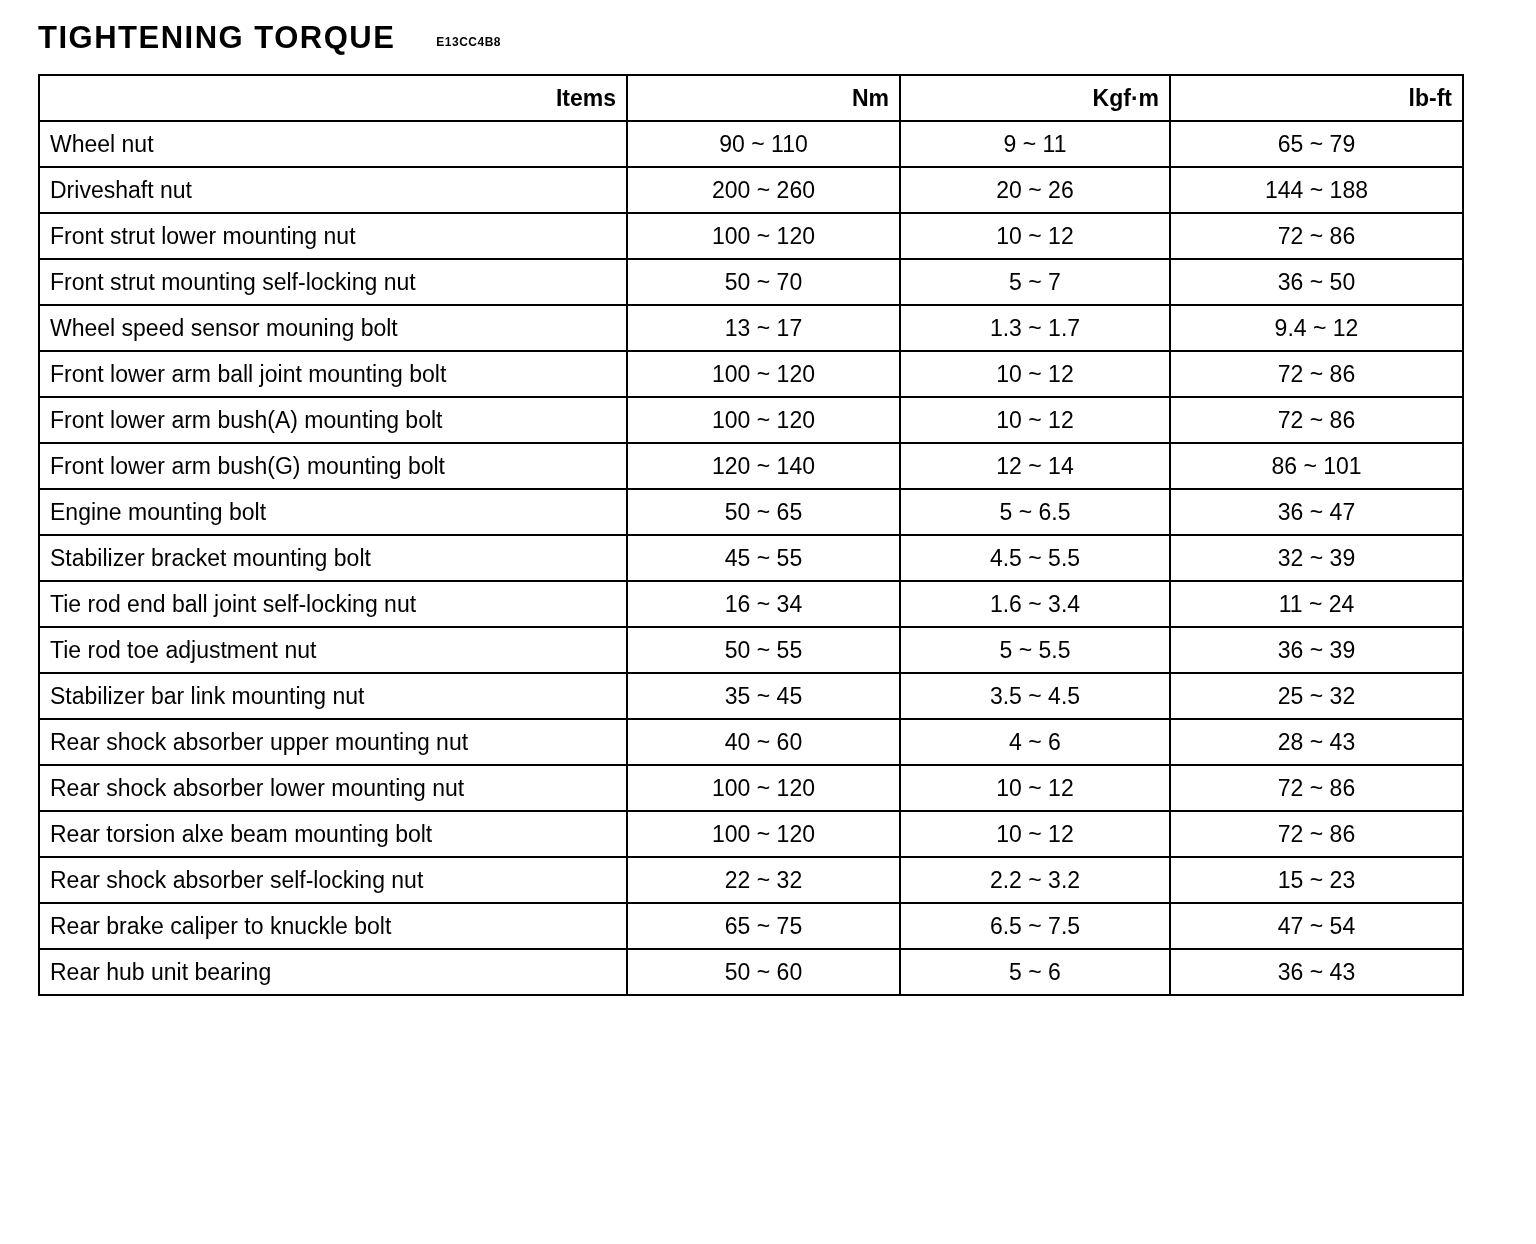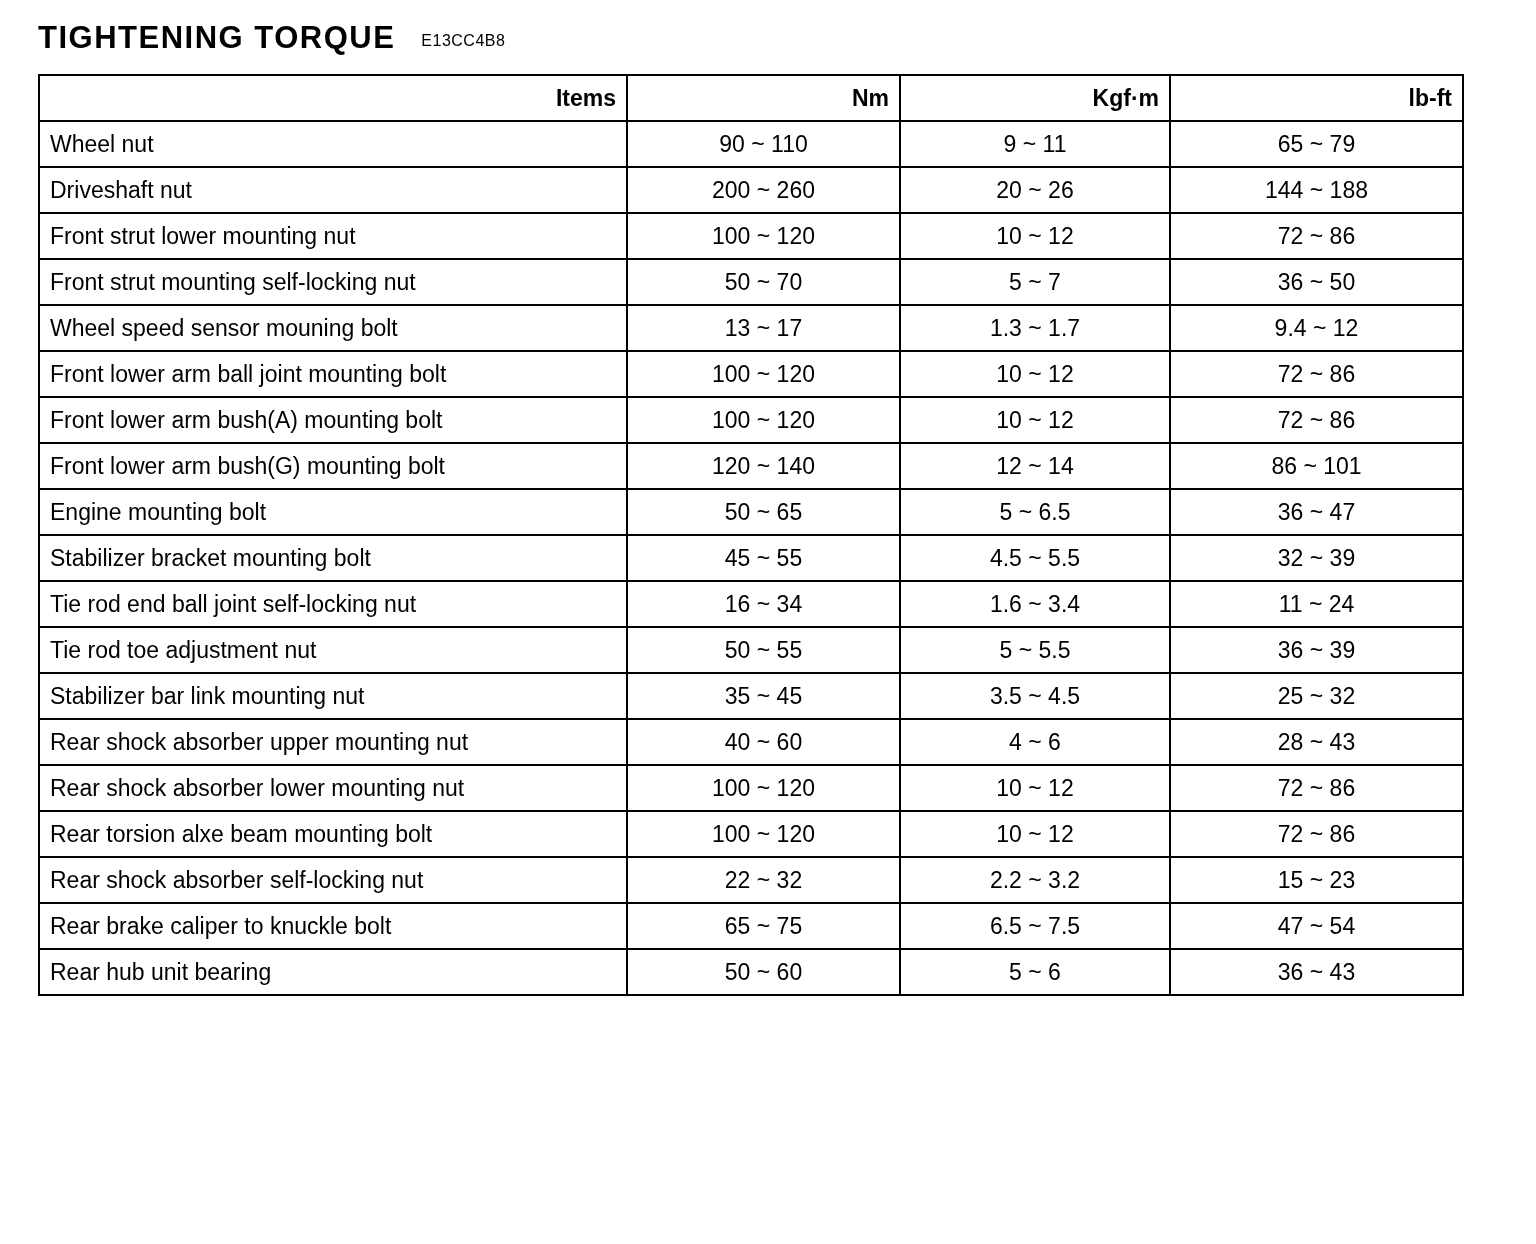--- a/index.html
+++ b/index.html
@@ -10,32 +10,32 @@
     font-family: "Liberation Sans", sans-serif;
     color: #000;
     overflow: hidden;
   }
   .page {
     padding: 16px 38px 0 38px;
   }
   .title-row {
     display: flex;
     align-items: baseline;
-    gap: 26px;
+    gap: 41px;
     margin-bottom: 18px;
     margin-top: 4px;
   }
   .page-title {
     font-size: 31px;
     font-weight: 700;
     letter-spacing: 1.5px;
   }
   .page-code {
-    font-size: 16px;
-    font-weight: 400;
+    font-size: 12px;
+    font-weight: 700;
     letter-spacing: 0.5px;
     position: relative;
     top: -2px;
   }
   table.torque {
     border-collapse: collapse;
     width: 1424px;
     table-layout: fixed;
   }
   table.torque th,

